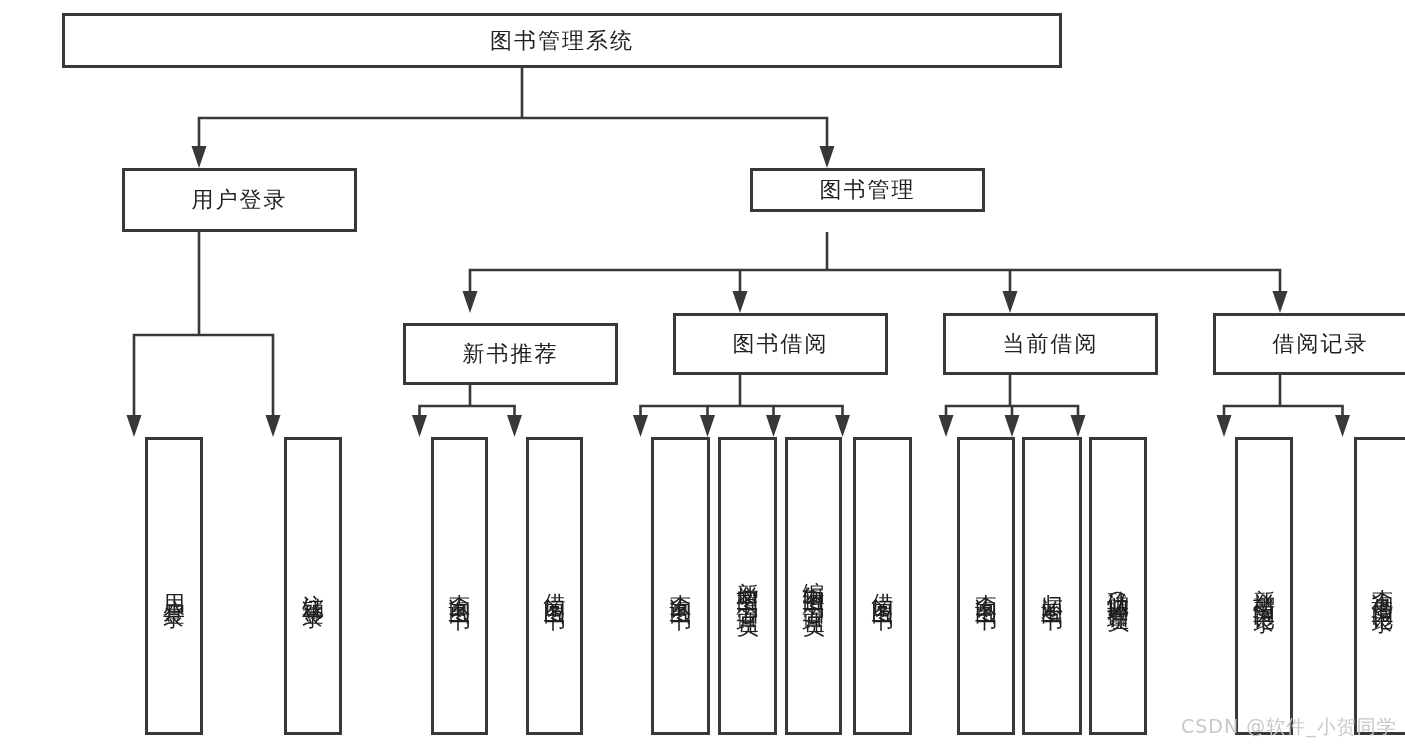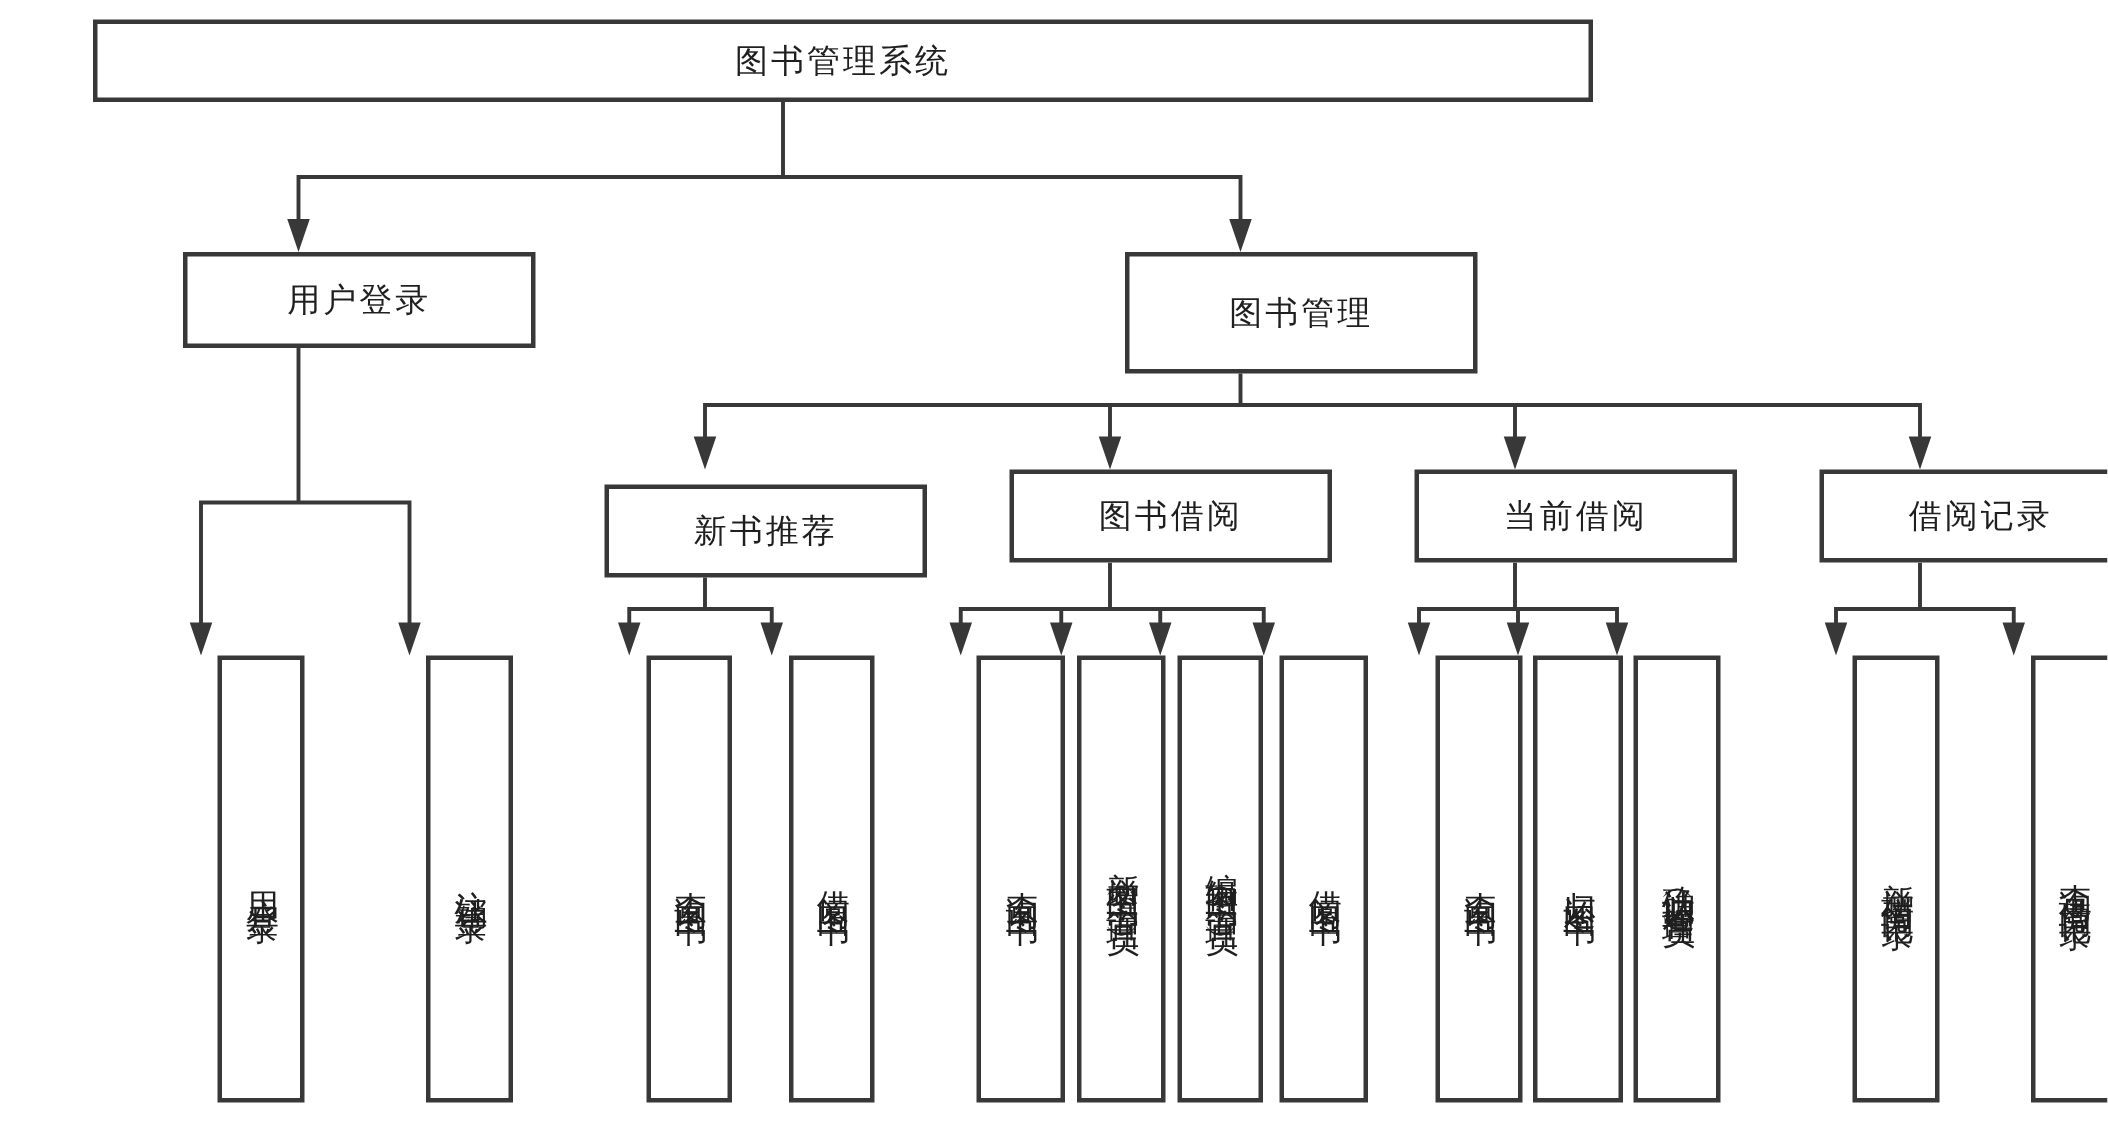--- a/index.html
+++ b/index.html
@@ -100,21 +100,21 @@
       M1335,415 L1350,415 L1342.5,437 Z"></path>
   </svg>
 
   <div class="box hbox" style="left:22px;top:13px;width:1000px;height:55px">
     <span class="lbl">图书管理系统</span>
   </div>
 
   <div class="box hbox" style="left:82px;top:168px;width:235px;height:64px">
     <span class="lbl">用户登录</span>
   </div>
-  <div class="box hbox" style="left:710px;top:168px;width:235px;height:81px">
+  <div class="box hbox" style="left:710px;top:168px;width:235px;height:44px">
     <span class="lbl">图书管理</span>
   </div>
 
   <div class="box hbox" style="left:363px;top:323px;width:215px;height:62px">
     <span class="lbl">新书推荐</span>
   </div>
   <div class="box hbox" style="left:633px;top:313px;width:215px;height:62px">
     <span class="lbl">图书借阅</span>
   </div>
   <div class="box hbox" style="left:903px;top:313px;width:215px;height:62px">
@@ -161,14 +161,15 @@
     <span class="lbl" style="letter-spacing:3px;">确认归还（管理员）</span>
   </div>
 
   <div class="box vbox" style="left:1195px;top:437px;width:58px;height:298px">
     <span class="lbl">新增借阅记录</span>
   </div>
   <div class="box vbox" style="left:1314px;top:437px;width:57px;height:298px">
     <span class="lbl">查询借阅记录</span>
   </div>
 
+  <div class="watermark">CSDN @软件_小贺同学</div>
 
 </div>
 
 </body></html>

